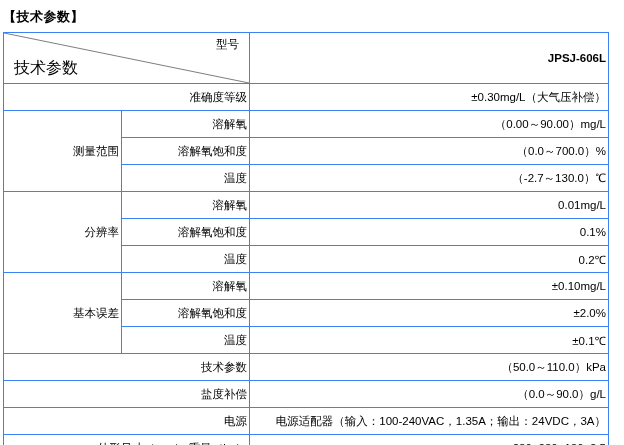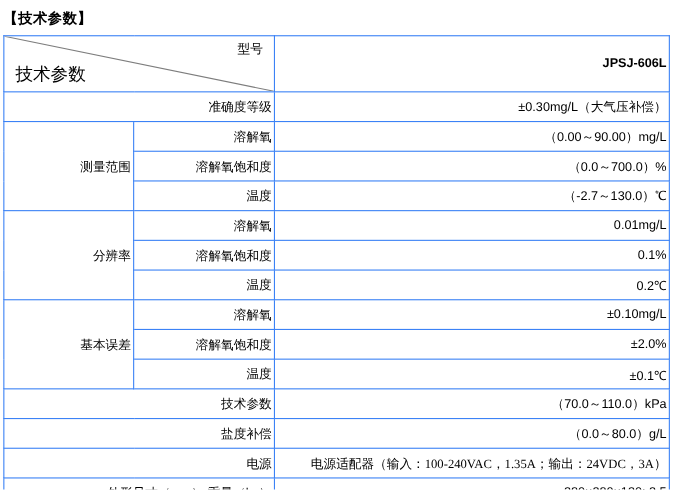--- a/index.html
+++ b/index.html
@@ -74,21 +74,21 @@
     font-size: 16px;
   }
   .model-name {
     font-weight: bold;
     font-size: 12px;
   }
   .tall-label {
     font-size: 12px;
     margin-left: 28px;
   }
-  .nowrap { white-space: nowrap; font-family: Liberation Serif, serif; }
+  .nowrap { white-space: nowrap; }
 </style>
 </head>
 <body>
 
 <div class="page">
 
   <div class="section-title">【技术参数】</div>
 
   <table class="spec">
     <colgroup>
@@ -151,26 +151,26 @@
         <td>溶解氧饱和度</td>
         <td>±2.0%</td>
       </tr>
       <tr>
         <td>温度</td>
         <td>±0.1℃</td>
       </tr>
 
       <tr>
         <td colspan="2">技术参数</td>
-        <td>（70.0～110.0）kPa</td>
+        <td>（50.0～110.0）kPa</td>
       </tr>
 
       <tr>
         <td colspan="2">盐度补偿</td>
-        <td>（0.0～80.0）g/L</td>
+        <td>（0.0～90.0）g/L</td>
       </tr>
 
       <tr>
         <td colspan="2">电源</td>
         <td class="nowrap">电源适配器（输入：100-240VAC，1.35A；输出：24VDC，3A）</td>
       </tr>
 
       <tr>
         <td colspan="2">外形尺寸（mm）;重量（kg）</td>
         <td>280×280×130;  2.5</td>

